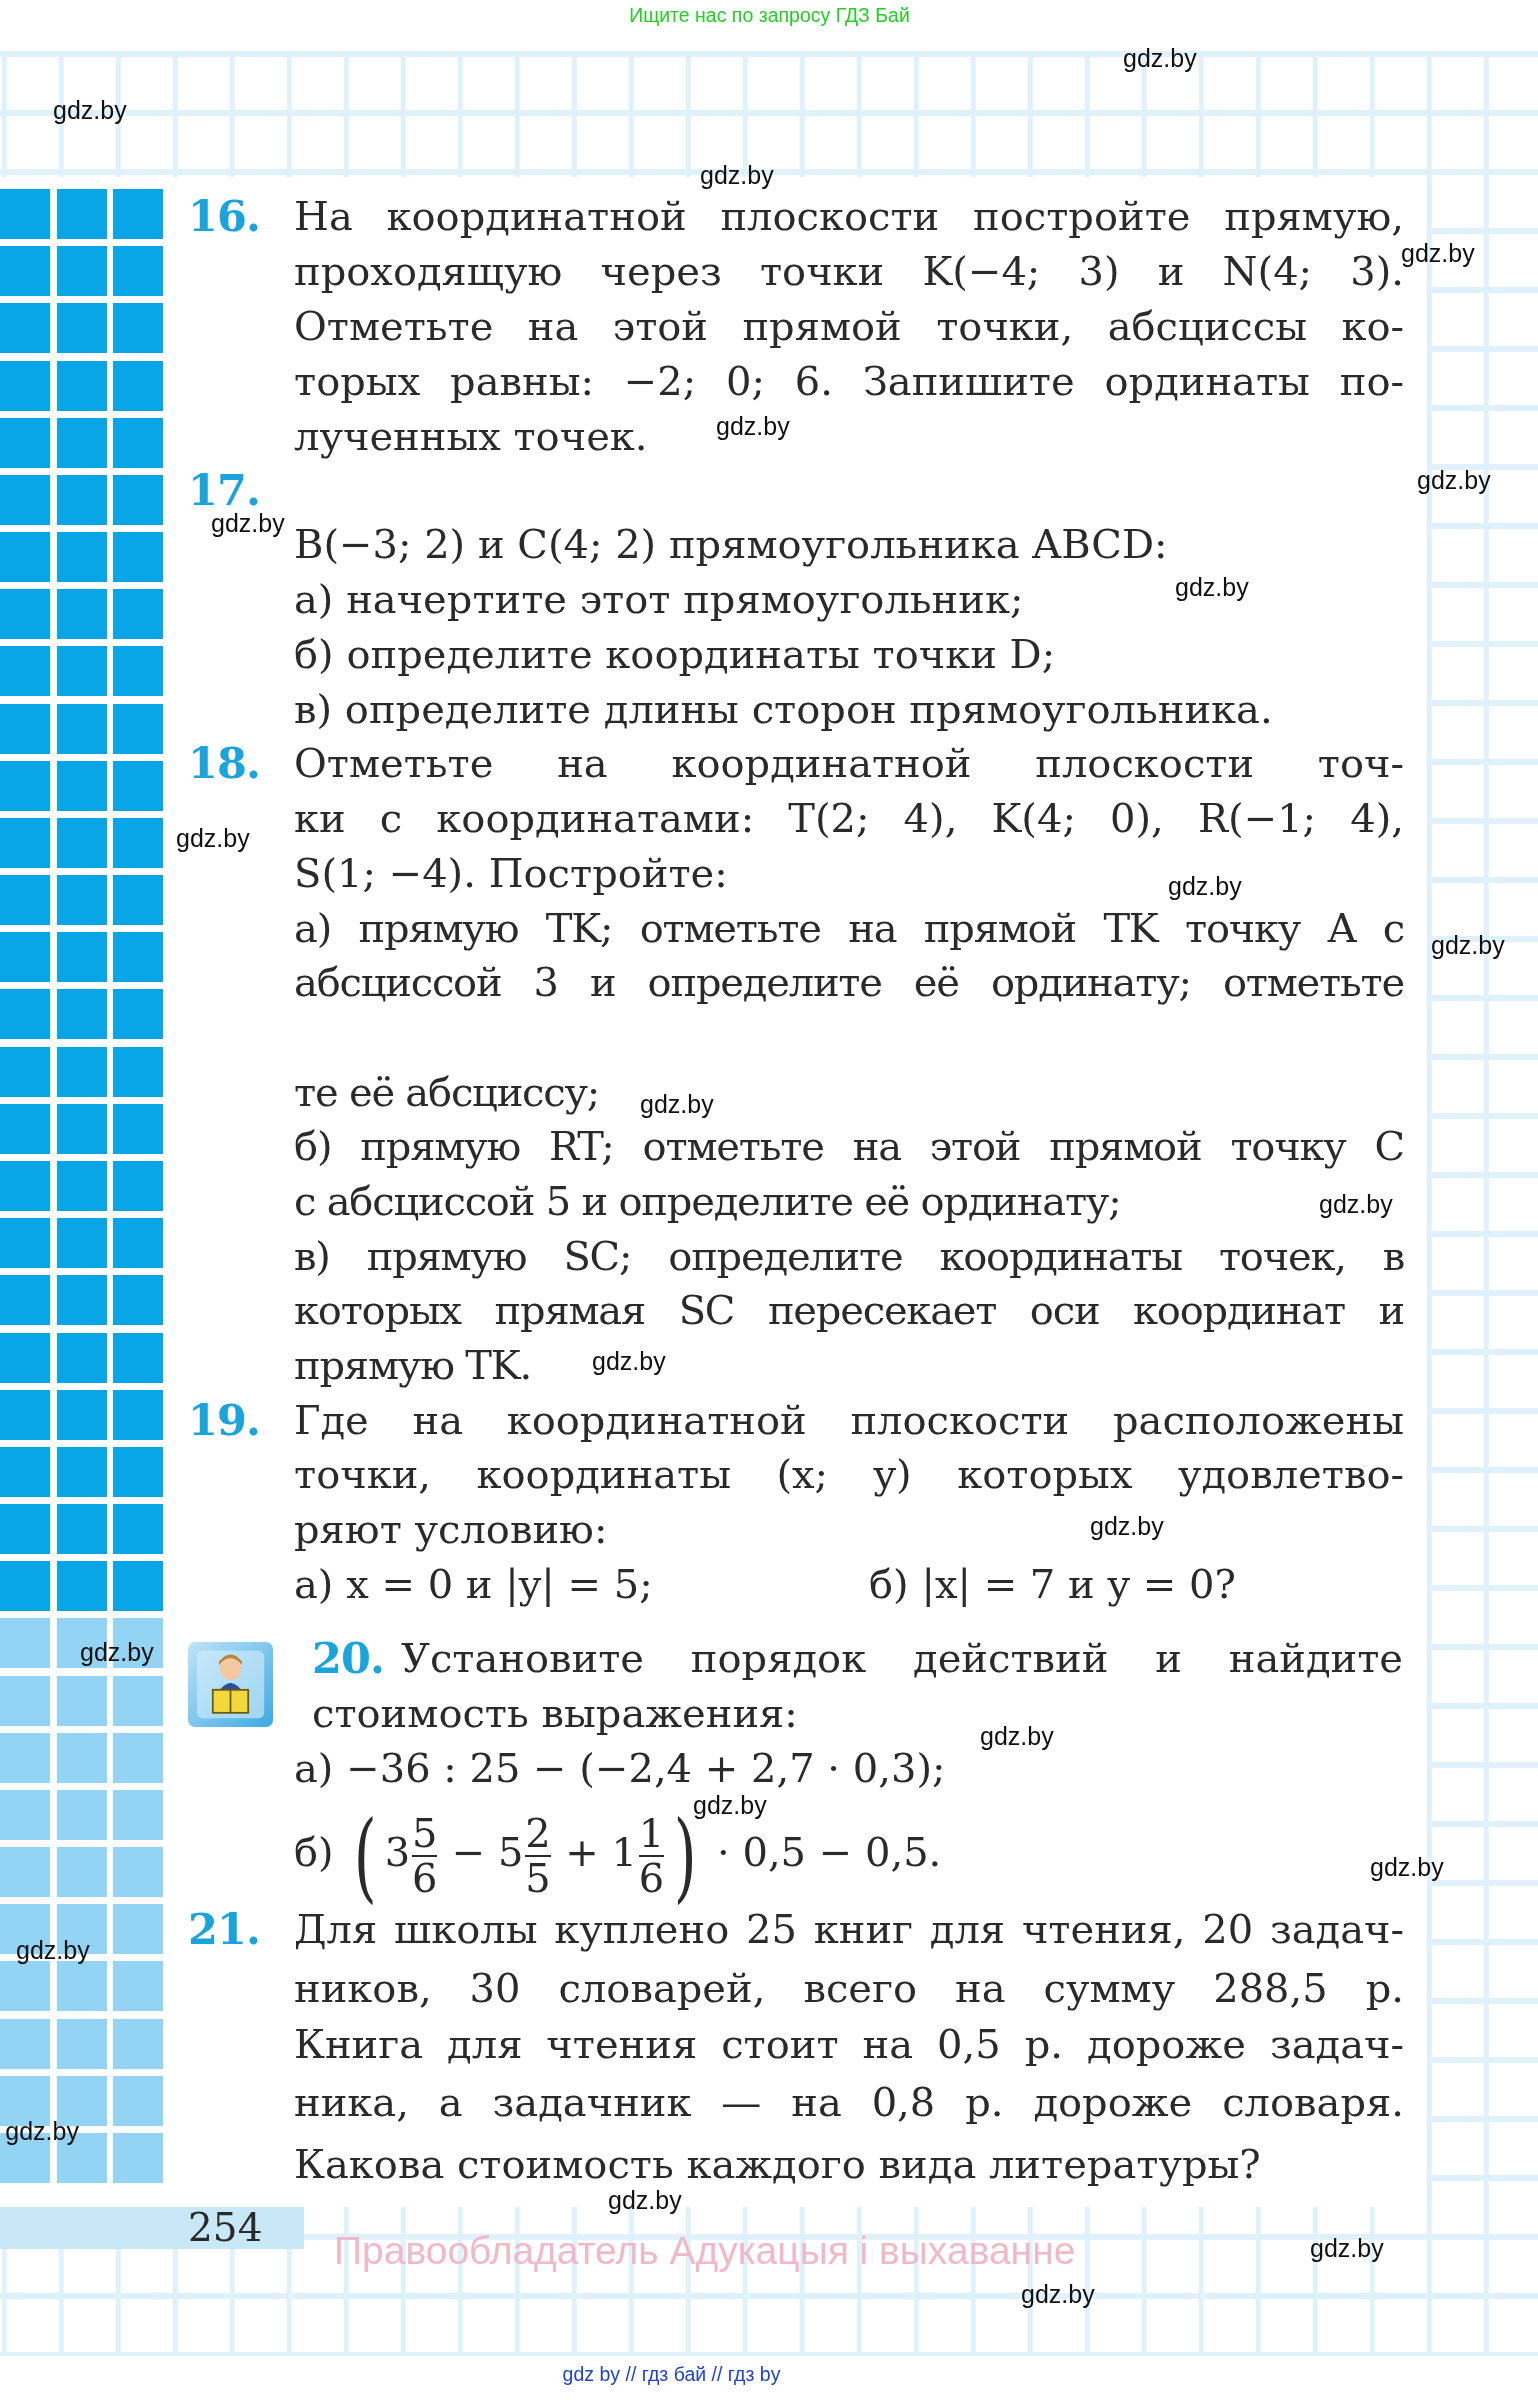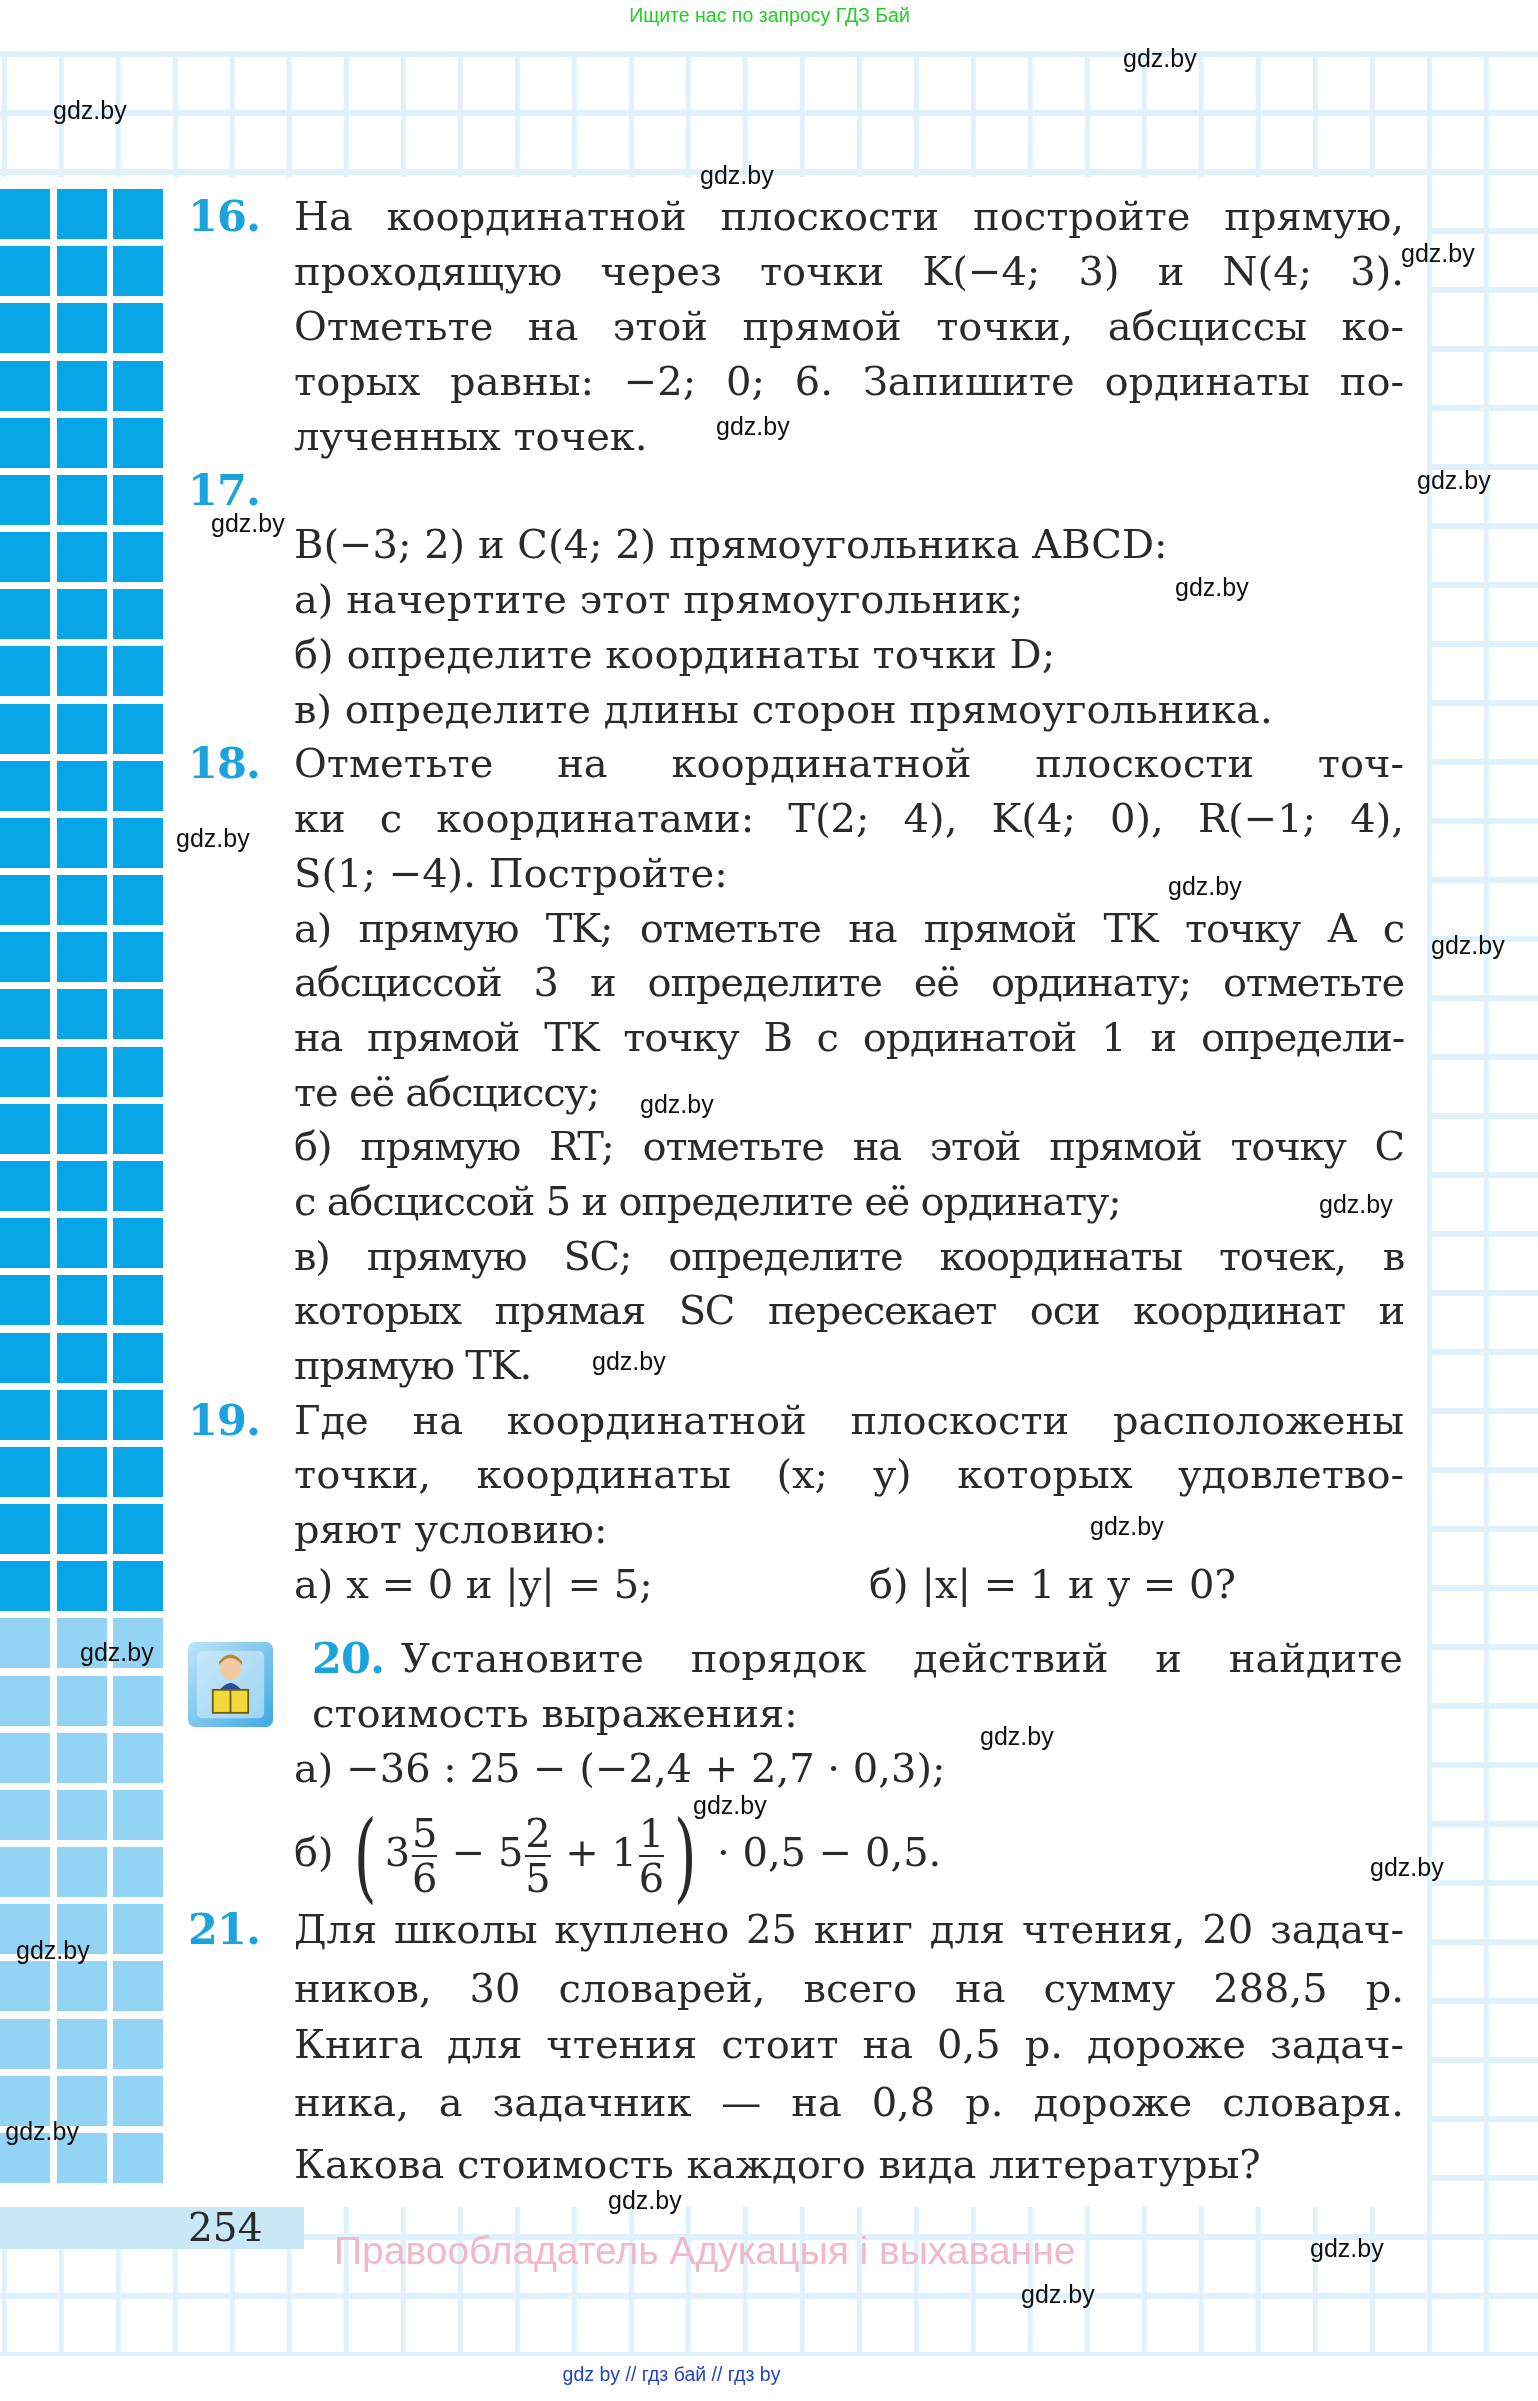--- a/index.html
+++ b/index.html
@@ -196,34 +196,33 @@
   <div class="line" style="top:573px">а) начертите этот прямоугольник;</div>
   <div class="line" style="top:628px">б) определите координаты точки D;</div>
   <div class="line" style="top:683px">в) определите длины сторон прямоугольника.</div>
 
   <div class="num" style="top:737px">18.</div>
   <div class="line just" style="top:737px">Отметьте на координатной плоскости точ-</div>
   <div class="line just" style="top:792px">ки с координатами: T(2; 4), K(4; 0), R(−1; 4),</div>
   <div class="line" style="top:847px">S(1; −4). Постройте:</div>
   <div class="line just cond" style="top:902px">а) прямую TK; отметьте на прямой TK точку A с</div>
   <div class="line just cond" style="top:956px">абсциссой 3 и определите её ординату; отметьте</div>
-  <div class="line just cond" style="top:1011px">на прямой TK точку B с ординатой 1 и определи-</div>
   <div class="line cond" style="top:1066px">те её абсциссу;</div>
   <div class="line just cond" style="top:1120px">б) прямую RT; отметьте на этой прямой точку C</div>
   <div class="line cond" style="top:1175px">с абсциссой 5 и определите её ординату;</div>
   <div class="line just cond" style="top:1230px">в) прямую SC; определите координаты точек, в</div>
   <div class="line just cond" style="top:1284px">которых прямая SC пересекает оси координат и</div>
   <div class="line cond" style="top:1339px">прямую TK.</div>
 
   <div class="num" style="top:1394px">19.</div>
   <div class="line just" style="top:1394px">Где на координатной плоскости расположены</div>
   <div class="line just" style="top:1448px">точки, координаты (x; y) которых удовлетво-</div>
   <div class="line" style="top:1503px">ряют условию:</div>
   <div class="line" style="top:1558px; width:532px">а) x = 0 и |y| = 5;</div>
-  <div class="line" style="top:1558px; left:869px; width:532px">б) |x| = 1 и y = 0?</div>
+  <div class="line" style="top:1558px; left:869px; width:532px">б) |x| = 7 и y = 0?</div>
 
   <div class="icon-box">
     <svg width="85" height="85" viewBox="0 0 96 96">
       <rect x="10" y="10" width="76" height="76" rx="6" fill="#d6eefb" opacity="0.6"></rect>
       <ellipse cx="48" cy="30" rx="12" ry="13" fill="#f3c9a3"></ellipse>
       <path d="M35 26 Q48 10 61 26 L61 22 Q48 6 35 22 Z" fill="#b8863b"></path>
       <path d="M30 80 Q30 50 48 46 Q66 50 66 80 Z" fill="#2b4d9b"></path>
       <rect x="28" y="54" width="40" height="26" fill="#f2d83b" stroke="#6b5a10" stroke-width="2"></rect>
       <line x1="48" y1="54" x2="48" y2="80" stroke="#6b5a10" stroke-width="2"></line>
     </svg>

